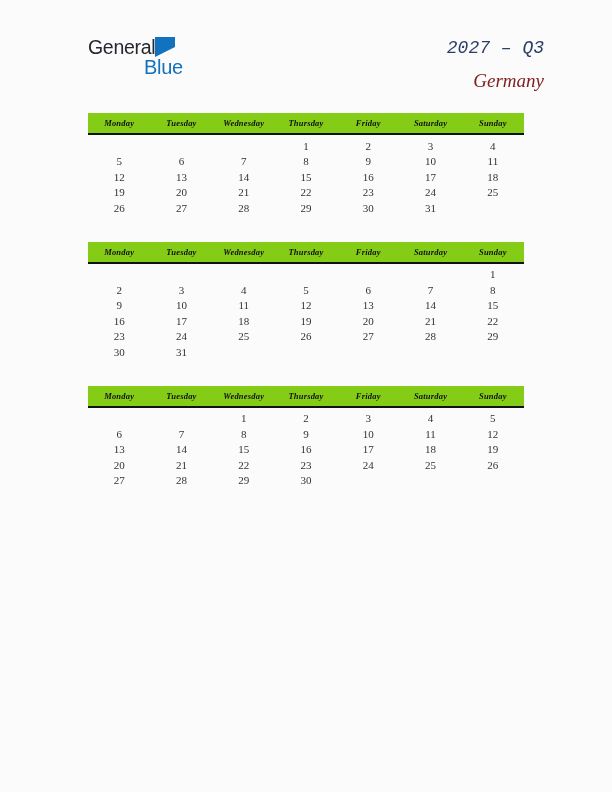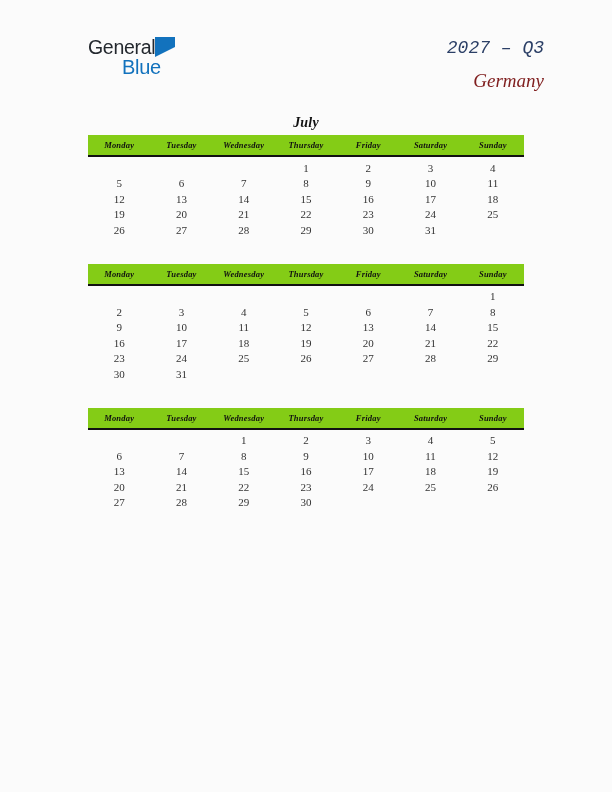--- a/index.html
+++ b/index.html
@@ -51,21 +51,21 @@
     height: 0;
     border-top: 10px solid #1272bd;
     border-bottom: 10px solid transparent;
     border-left: 20px solid #1272bd;
     border-right: 0;
     margin-left: 0px;
     margin-top: 1px;
   }
   .logo-blue {
     position: absolute;
-    left: 34px;
+    left: 56px;
     top: 20px;
     font-family: "Liberation Sans", sans-serif;
     font-size: 20px;
     color: #1272bd;
     letter-spacing: -0.3px;
     line-height: 22px;
   }
 
   .title-block {
     position: absolute;
@@ -158,21 +158,20 @@
 
   <div class="title-block">
     <div class="title-main">2027 – Q3</div>
     <div class="title-sub">Germany</div>
   </div>
 
 </div>
 
 <div class="months" id="months-container">
     <div class="month-block">
-      <div class="month-name">July</div>
       <table class="cal">
         <thead>
           <tr>
             <th>Monday</th>
             <th>Tuesday</th>
             <th>Wednesday</th>
             <th>Thursday</th>
             <th>Friday</th>
             <th>Saturday</th>
             <th>Sunday</th>

